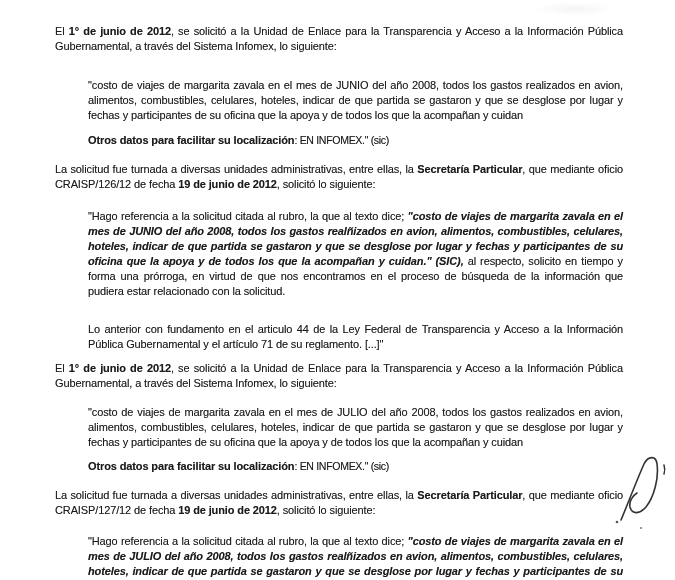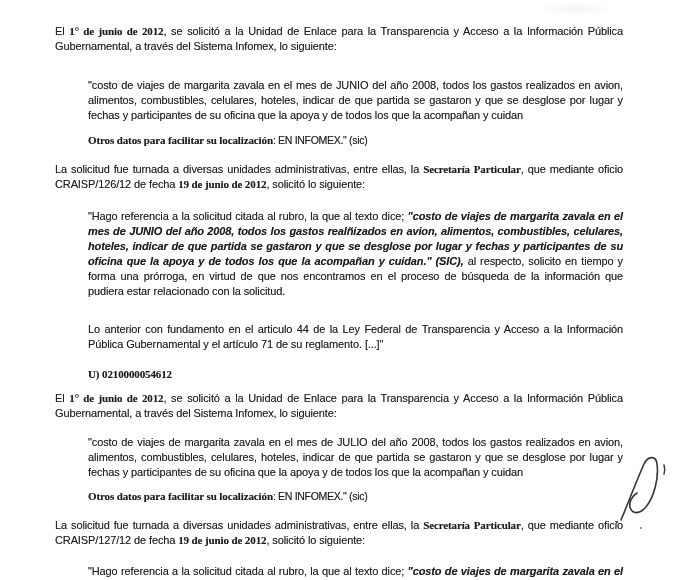--- a/index.html
+++ b/index.html
@@ -11,21 +11,21 @@
     position:relative;width:675px;height:580px;box-sizing:border-box;
     padding-top:24px;background:#ffffff;
   }
   .block{
     margin:0 52px 0 55px;
     text-align:justify;
     font-size:11px;line-height:15px;letter-spacing:-0.12px;
     text-shadow:0 0 0.5px rgba(0,0,0,0.38);
   }
   .quote{margin-left:88px;}
-  .b{font-weight:bold;font-family:Liberation Serif, serif;}
+  .b{font-weight:bold;}
   .bi{font-weight:bold;font-style:italic;}
   .narrow{font-size:10.6px;letter-spacing:-0.35px;}
   #q1{margin-top:24px;}
   #o1{margin-top:10px;}
   #p2{margin-top:14px;}
   #q2{margin-top:17px;}
   #q2b{margin-top:23px;}
   #hU{margin-top:15px;}
   #p3{margin-top:9px;}
   #q3{margin-top:14px;}
@@ -53,21 +53,20 @@
   <p class="block quote" id="q1">"costo de viajes de margarita zavala en el mes de JUNIO del año 2008, todos los gastos realizados en avion, alimentos, combustibles, celulares, hoteles, indicar de que partida se gastaron y que se desglose por lugar y fechas y participantes de su oficina que la apoya y de todos los que la acompañan y cuidan</p>
 
   <p class="block quote" id="o1"><span class="b">Otros datos para facilitar su localización</span><span class="narrow">: EN INFOMEX." (sic)</span></p>
 
   <p class="block" id="p2"><span>La solicitud fue turnada a diversas unidades administrativas, entre ellas, la </span><span class="b">Secretaría Particular</span><span>, que mediante oficio CRAISP/126/12 de fecha </span><span class="b">19 de junio de 2012</span><span>, solicitó lo siguiente:</span></p>
 
   <p class="block quote" id="q2"><span>"Hago referencia a la solicitud citada al rubro, la que al texto dice; </span><span class="bi">"costo de viajes de margarita zavala en el mes de JUNIO del año 2008, todos los gastos realñizados en avion, alimentos, combustibles, celulares, hoteles, indicar de que partida se gastaron y que se desglose por lugar y fechas y participantes de su oficina que la apoya y de todos los que la acompañan y cuidan." (SIC),</span><span> al respecto, solicito en tiempo y forma una prórroga, en virtud de que nos encontramos en el proceso de búsqueda de la información que pudiera estar relacionado con la solicitud.</span></p>
 
   <p class="block quote" id="q2b">Lo anterior con fundamento en el articulo 44 de la Ley Federal de Transparencia y Acceso a la Información Pública Gubernamental y el artículo 71 de su reglamento. [...]"</p>
 
-  <p class="block quote b" id="hU">U) 0210000054612</p>
 
   <p class="block" id="p3"><span>El </span><span class="b">1° de junio de 2012</span><span>, se solicitó a la Unidad de Enlace para la Transparencia y Acceso a la Información Pública Gubernamental, a través del Sistema Infomex, lo siguiente:</span></p>
 
   <p class="block quote" id="q3">"costo de viajes de margarita zavala en el mes de JULIO del año 2008, todos los gastos realizados en avion, alimentos, combustibles, celulares, hoteles, indicar de que partida se gastaron y que se desglose por lugar y fechas y participantes de su oficina que la apoya y de todos los que la acompañan y cuidan</p>
 
   <p class="block quote" id="o2"><span class="b">Otros datos para facilitar su localización</span><span class="narrow">: EN INFOMEX." (sic)</span></p>
 
   <p class="block" id="p4"><span>La solicitud fue turnada a diversas unidades administrativas, entre ellas, la </span><span class="b">Secretaría Particular</span><span>, que mediante oficio CRAISP/127/12 de fecha </span><span class="b">19 de junio de 2012</span><span>, solicitó lo siguiente:</span></p>
 
   <p class="block quote" id="q4"><span>"Hago referencia a la solicitud citada al rubro, la que al texto dice; </span><span class="bi">"costo de viajes de margarita zavala en el mes de JULIO del año 2008, todos los gastos realñizados en avion, alimentos, combustibles, celulares, hoteles, indicar de que partida se gastaron y que se desglose por lugar y fechas y participantes de su oficina que la apoya y de todos los que la acompañan y cuidan." (SIC),</span></p>

